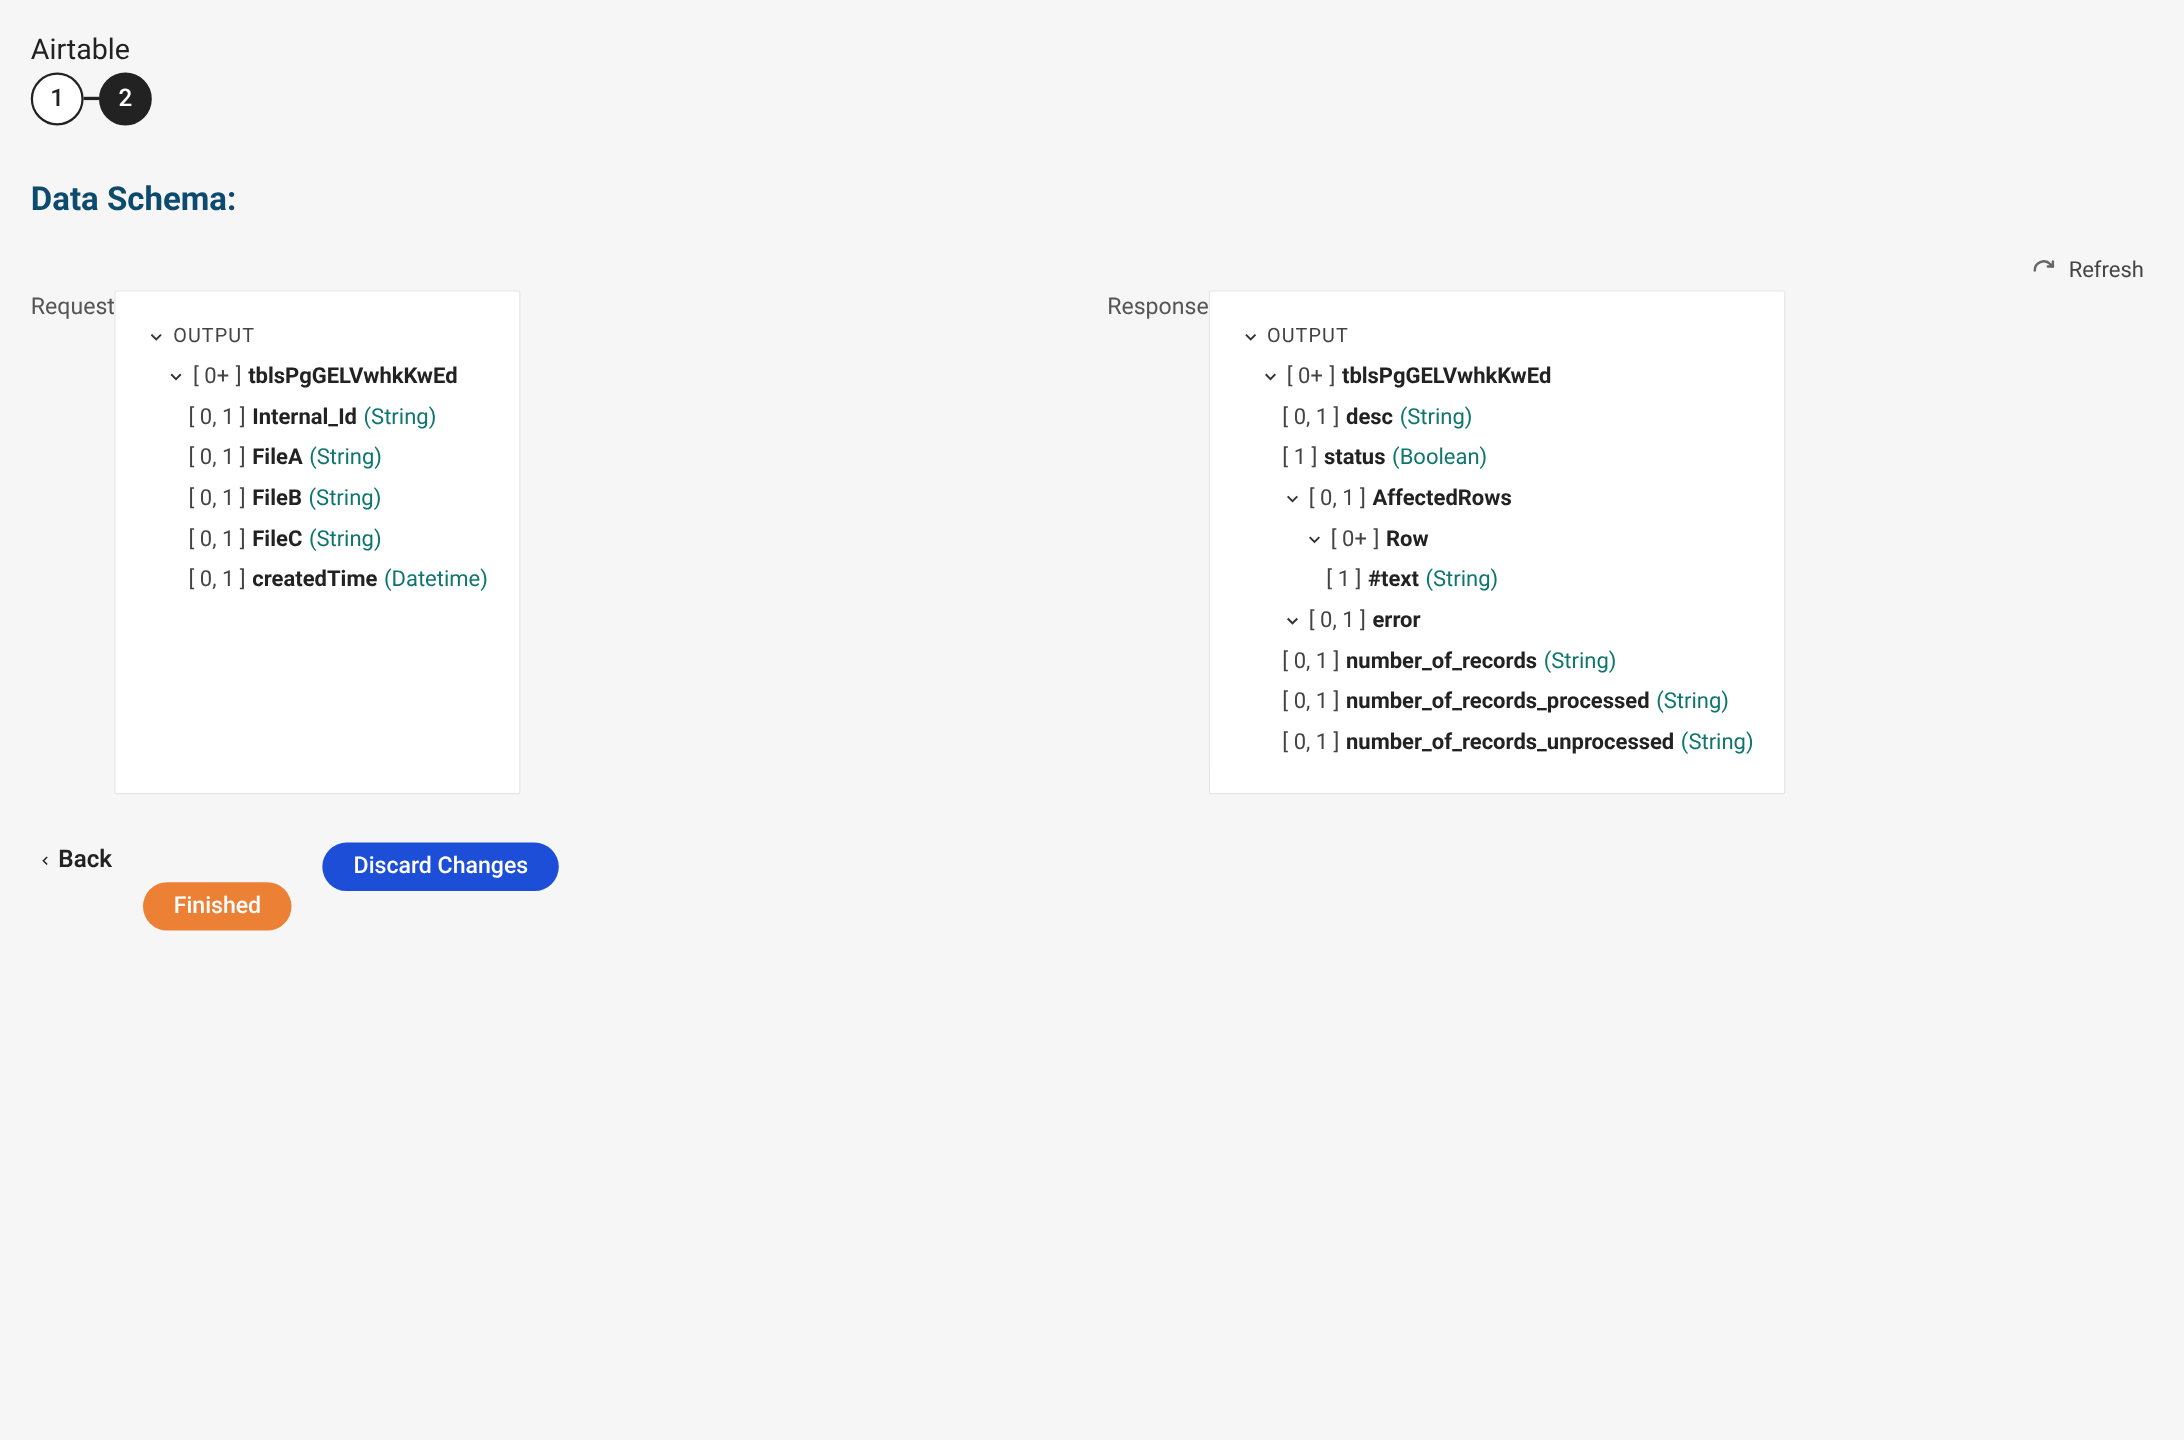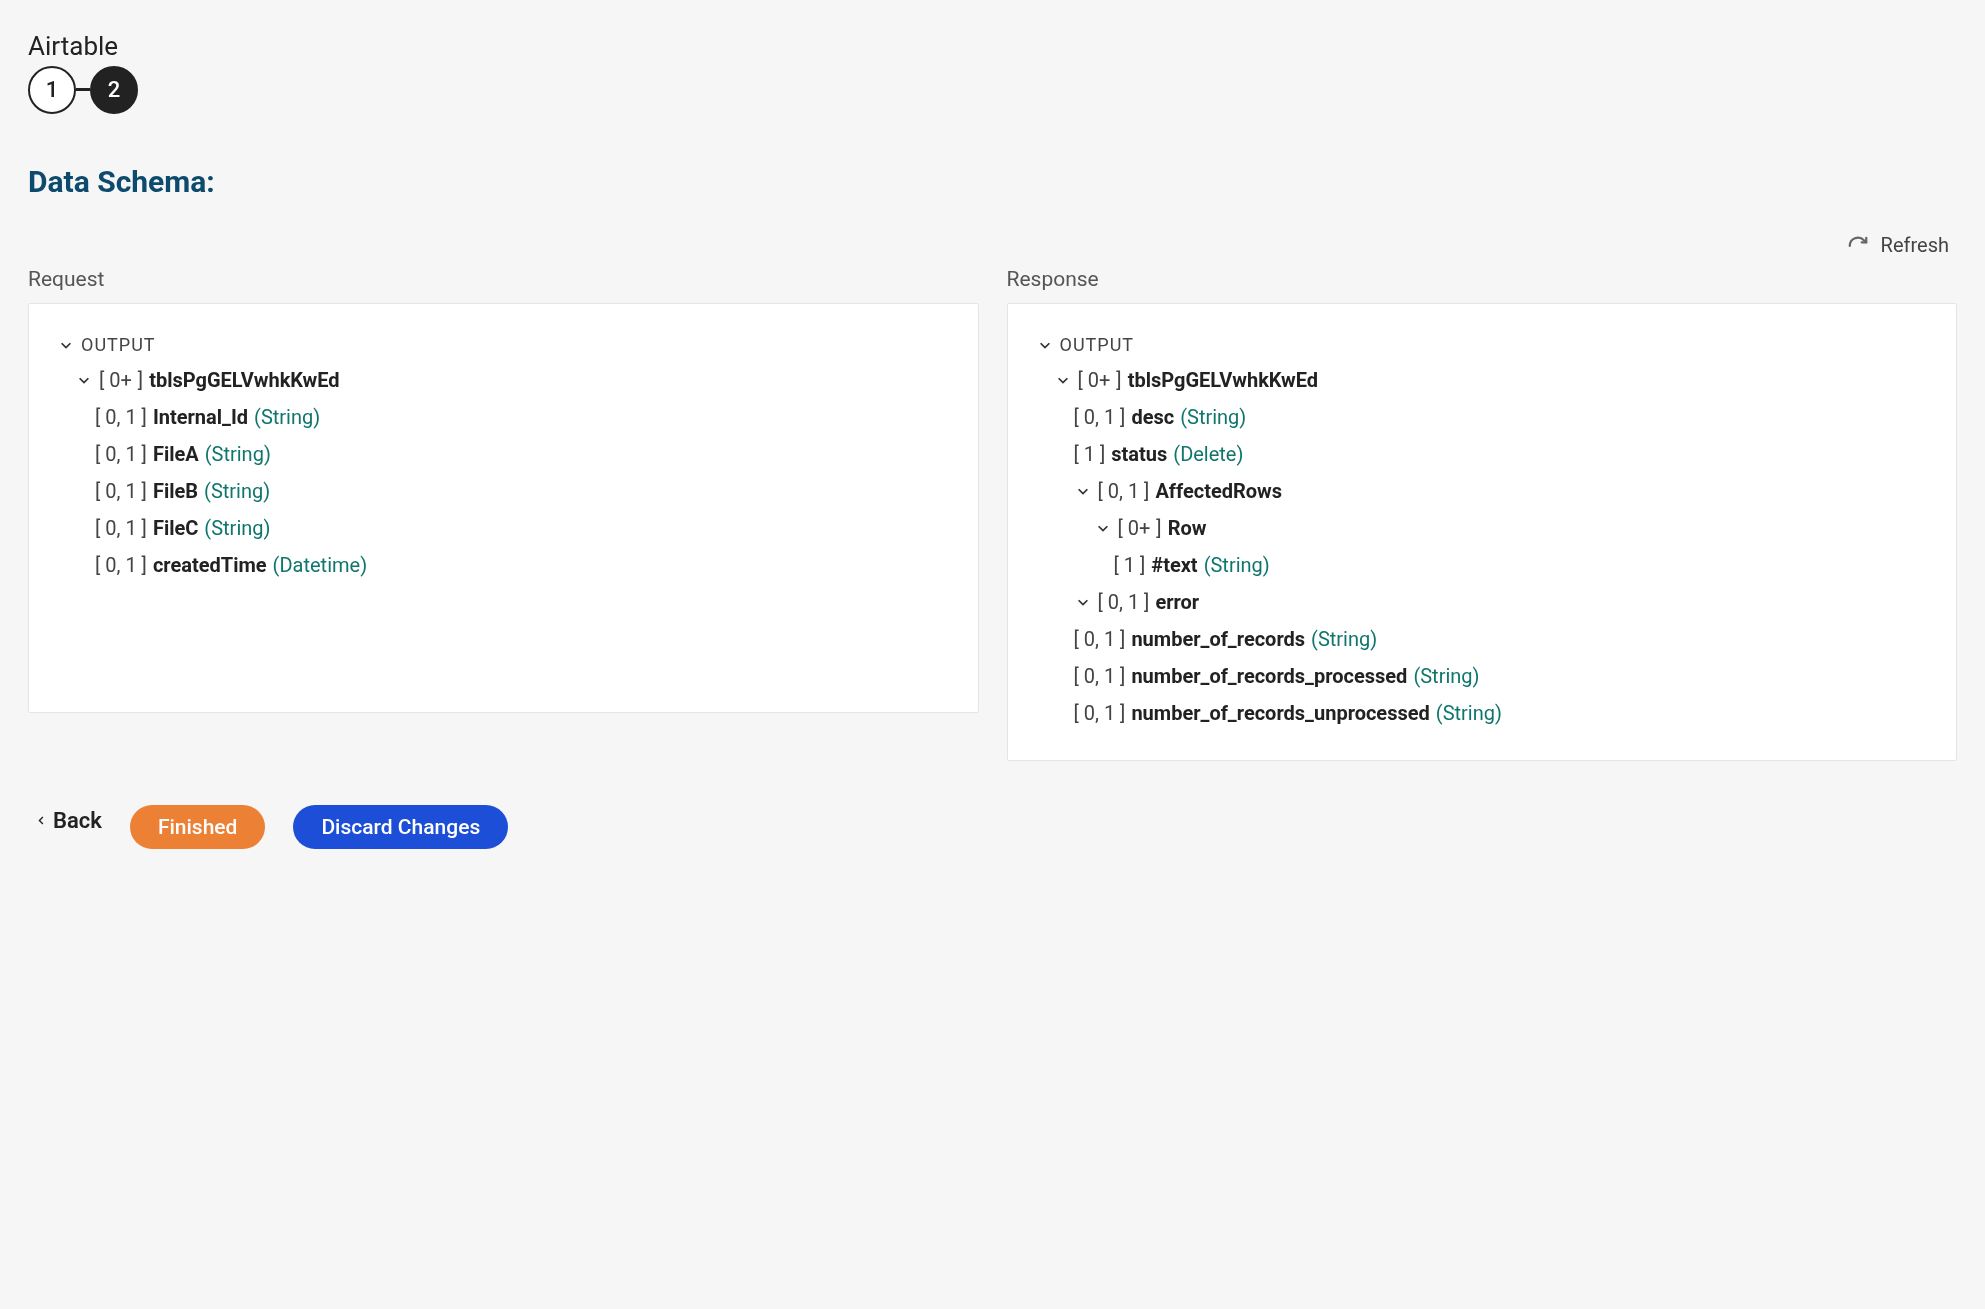--- a/index.html
+++ b/index.html
@@ -82,21 +82,21 @@
   }
   .refresh-icon {
     display: inline-flex;
   }
   .panels {
     display: grid;
     grid-template-columns: 1fr 1fr;
     gap: 28px;
     margin-top: 6px;
   }
-  .panel-col { display: flex; flex-direction: column; }
+  .panel-col { display: flex; flex-direction: row; }
   .panel-label {
     font-size: 21px;
     color: #555;
     margin-bottom: 8px;
   }
   .panel {
     background: #fff;
     border: 1px solid #e5e5e5;
     border-radius: 2px;
     padding: 24px 28px 28px 28px;
@@ -150,21 +150,21 @@
   .back-btn .chev-left { display: inline-flex; }
   .btn {
     border: none;
     border-radius: 999px;
     padding: 10px 28px;
     font-size: 21px;
     font-weight: 500;
     cursor: pointer;
     font-family: inherit;
   }
-  .btn-primary { background: #ec8035; color: #fff; }
+  .btn-primary { background: #ec8035; color: #fff; margin-top: 36px; }
   .btn-secondary { background: #1d4ed8; color: #fff; }
 </style>
 </head>
 <body>
 
 <div class="page">
 
   <a class="breadcrumb">Airtable</a>
 
 
@@ -274,21 +274,21 @@
 
           <div id="res-top-fields">
               <div class="tree-row ind-2">
                 <span class="card">[ 0, 1 ] </span>
                 <span class="name">desc</span>
                 <span class="type"> (String)</span>
               </div>
               <div class="tree-row ind-2">
                 <span class="card">[ 1 ] </span>
                 <span class="name">status</span>
-                <span class="type"> (Delete)</span>
+                <span class="type"> (Boolean)</span>
               </div>
             </div>
 
           <div class="tree-row ind-2">
             <span class="chev">
               <svg viewBox="0 0 16 16">
                   <path d="M3 6l5 5 5-5" fill="none" stroke="#333" stroke-width="2"></path>
                 </svg>
             </span>
             <span class="card">[ 0, 1 ] </span>

